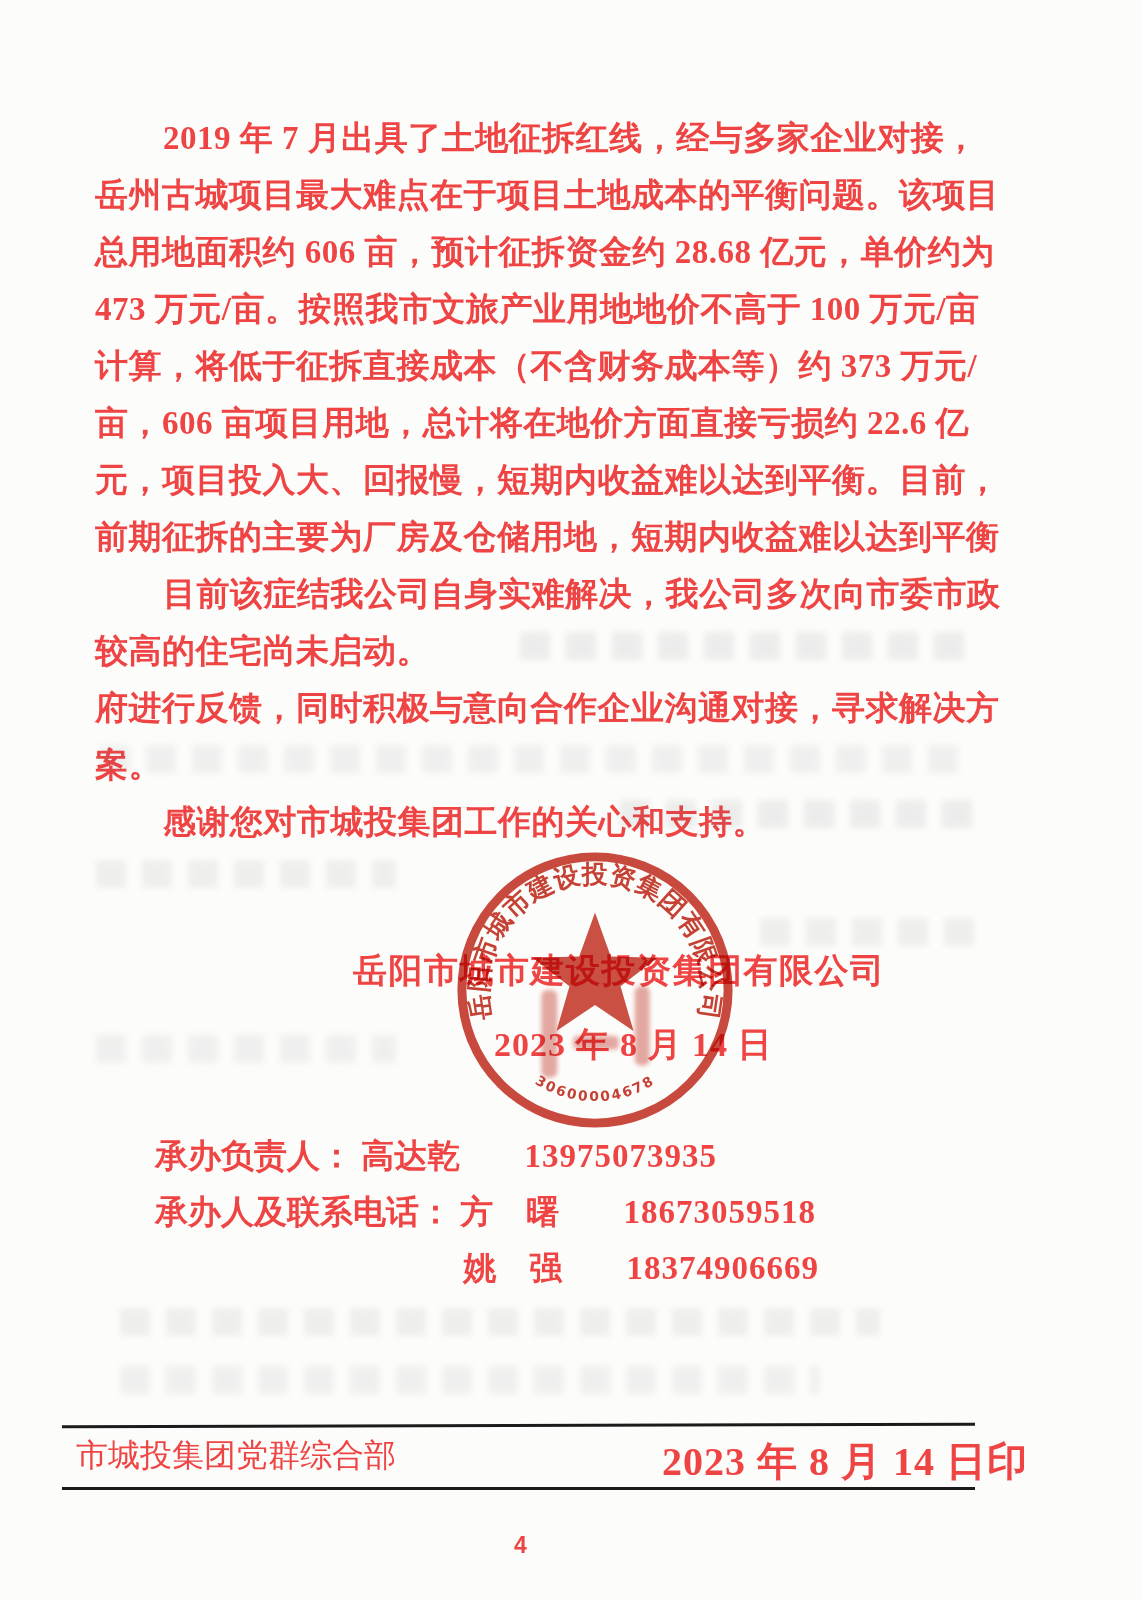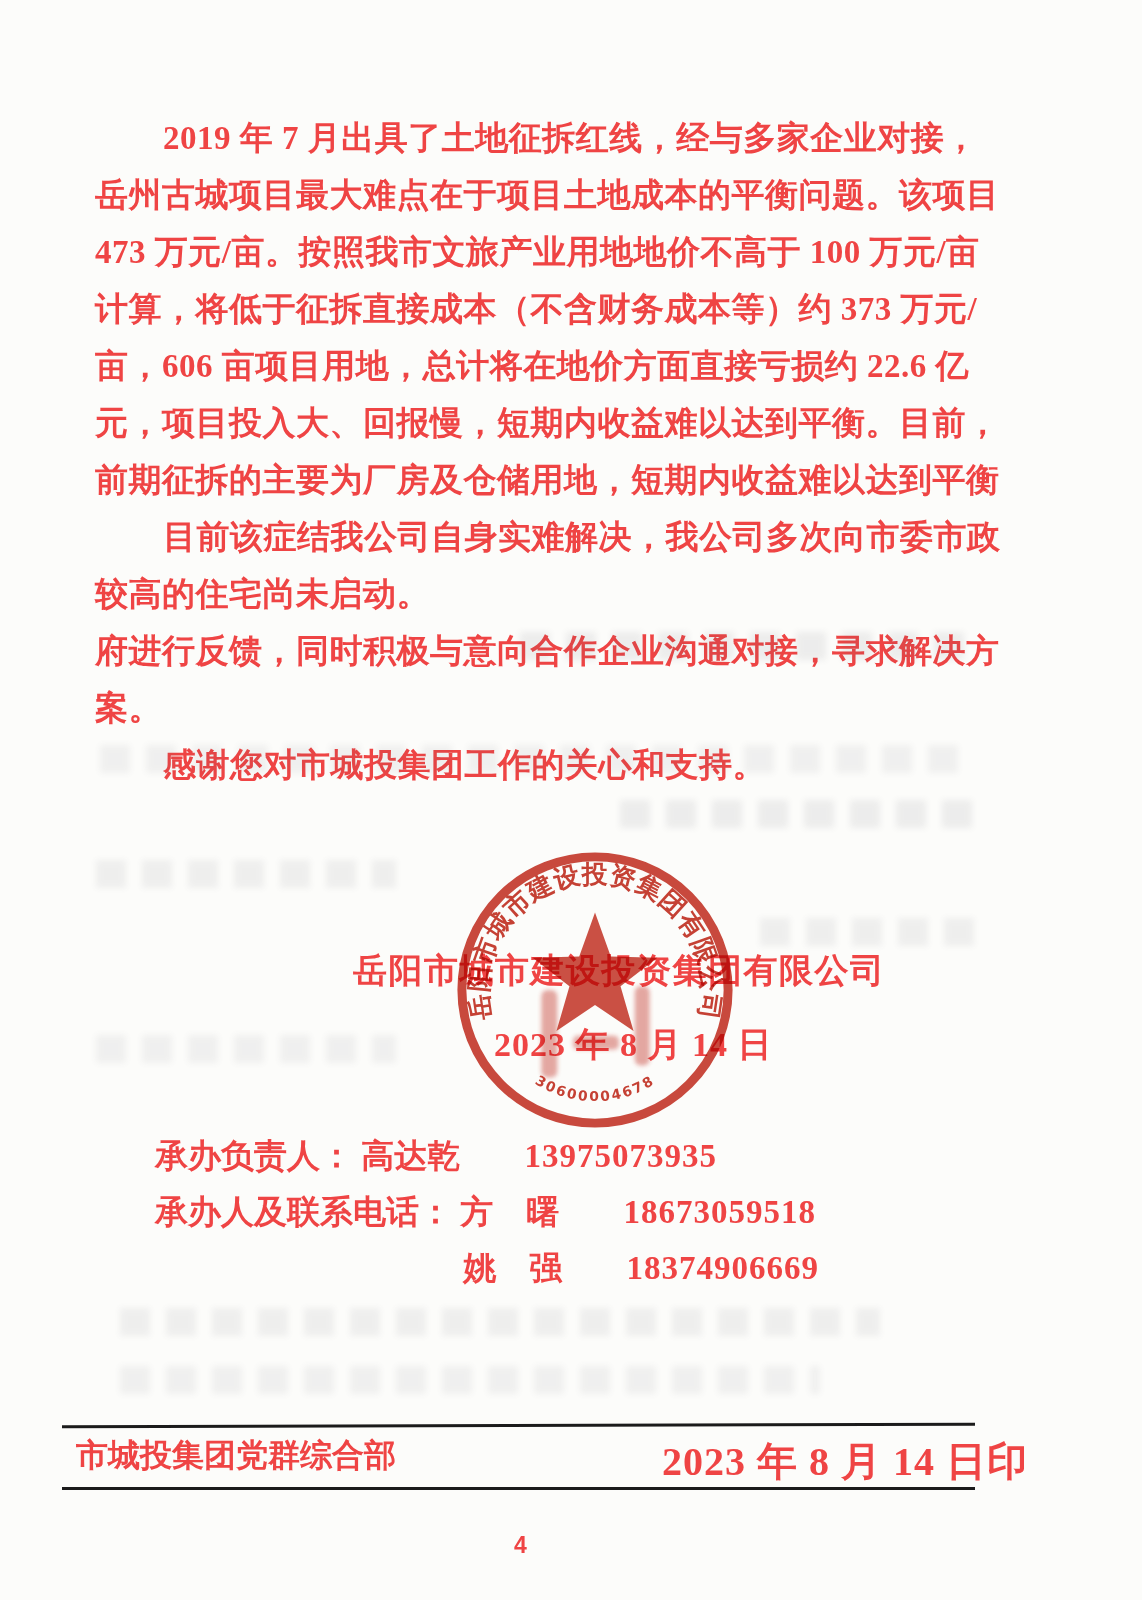--- a/index.html
+++ b/index.html
@@ -21,21 +21,21 @@
         mix-blend-mode:multiply;opacity:.93;}
   
   .contacts{position:absolute;top:1128px;left:155px;font-size:33px;font-weight:600;}
   .contact-row{height:56px;line-height:56px;white-space:nowrap;}
   .c-phone{margin-left:56px;letter-spacing:1px;margin-top:28px;}
   .contact-row.row3 .c-label{display:inline-block;width:300px;}
   
   .rule{position:absolute;left:62px;width:913px;height:3px;background:#1b1b1b;}
   .rule.top{top:1424px;transform:rotate(-.15deg);}
   .rule.bottom{top:1487px;}
-  .footer-left{position:absolute;top:1434px;left:76px;font-size:32px;font-weight:700;white-space:nowrap;text-align:right;}
+  .footer-left{position:absolute;top:1434px;left:76px;font-size:32px;font-weight:400;white-space:nowrap;text-align:right;}
   .footer-right{position:absolute;top:1434px;left:662px;font-size:40px;font-weight:700;white-space:nowrap;letter-spacing:1px;}
   .page-number{position:absolute;top:1532px;left:514px;font-size:23px;font-weight:700;
                font-family:"Liberation Sans","DejaVu Sans",sans-serif;}
   
   .bleed{position:absolute;height:28px;filter:blur(3px);opacity:.09;
          background:repeating-linear-gradient(90deg,#5a5a66 0 30px,transparent 30px 46px);}
   .b1{top:632px;left:520px;width:460px;}
   .b2{top:745px;left:100px;width:870px;opacity:.07;}
   .b3{top:800px;left:620px;width:360px;}
   .b4{top:860px;left:96px;width:300px;opacity:.08;}
@@ -48,20 +48,21 @@
 <body>
 
 <div class="page">
 
   <div class="body-text">
 
       <div class="line indent">2019 年 7 月出具了土地征拆红线，经与多家企业对接，</div>
 
       <div class="line">岳州古城项目最大难点在于项目土地成本的平衡问题。该项目</div>
 
+      <div class="line">总用地面积约 606 亩，预计征拆资金约 28.68 亿元，单价约为</div>
 
       <div class="line">473 万元/亩。按照我市文旅产业用地地价不高于 100 万元/亩</div>
 
       <div class="line">计算，将低于征拆直接成本（不含财务成本等）约 373 万元/</div>
 
       <div class="line">亩，606 亩项目用地，总计将在地价方面直接亏损约 22.6 亿</div>
 
       <div class="line">元，项目投入大、回报慢，短期内收益难以达到平衡。目前，</div>
 
       <div class="line">前期征拆的主要为厂房及仓储用地，短期内收益难以达到平衡</div>

